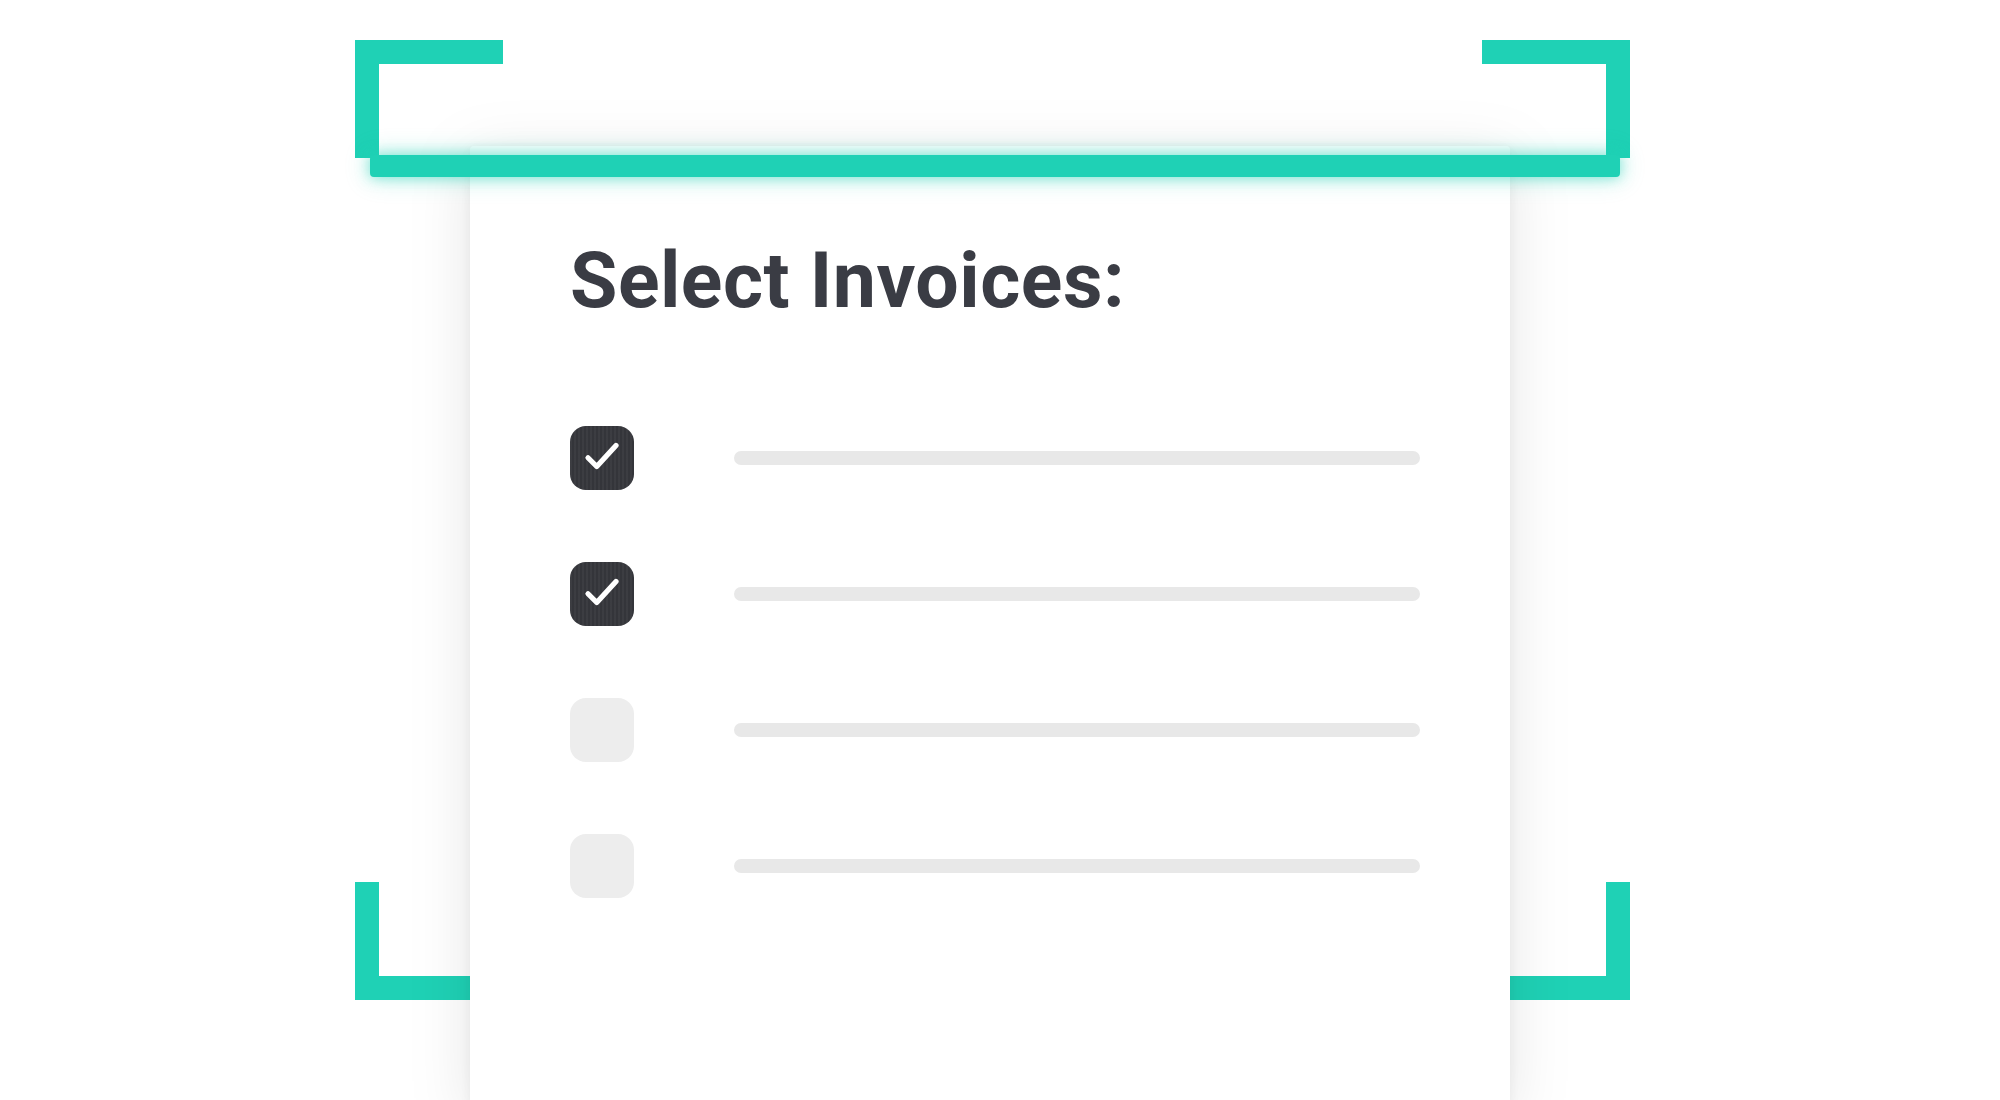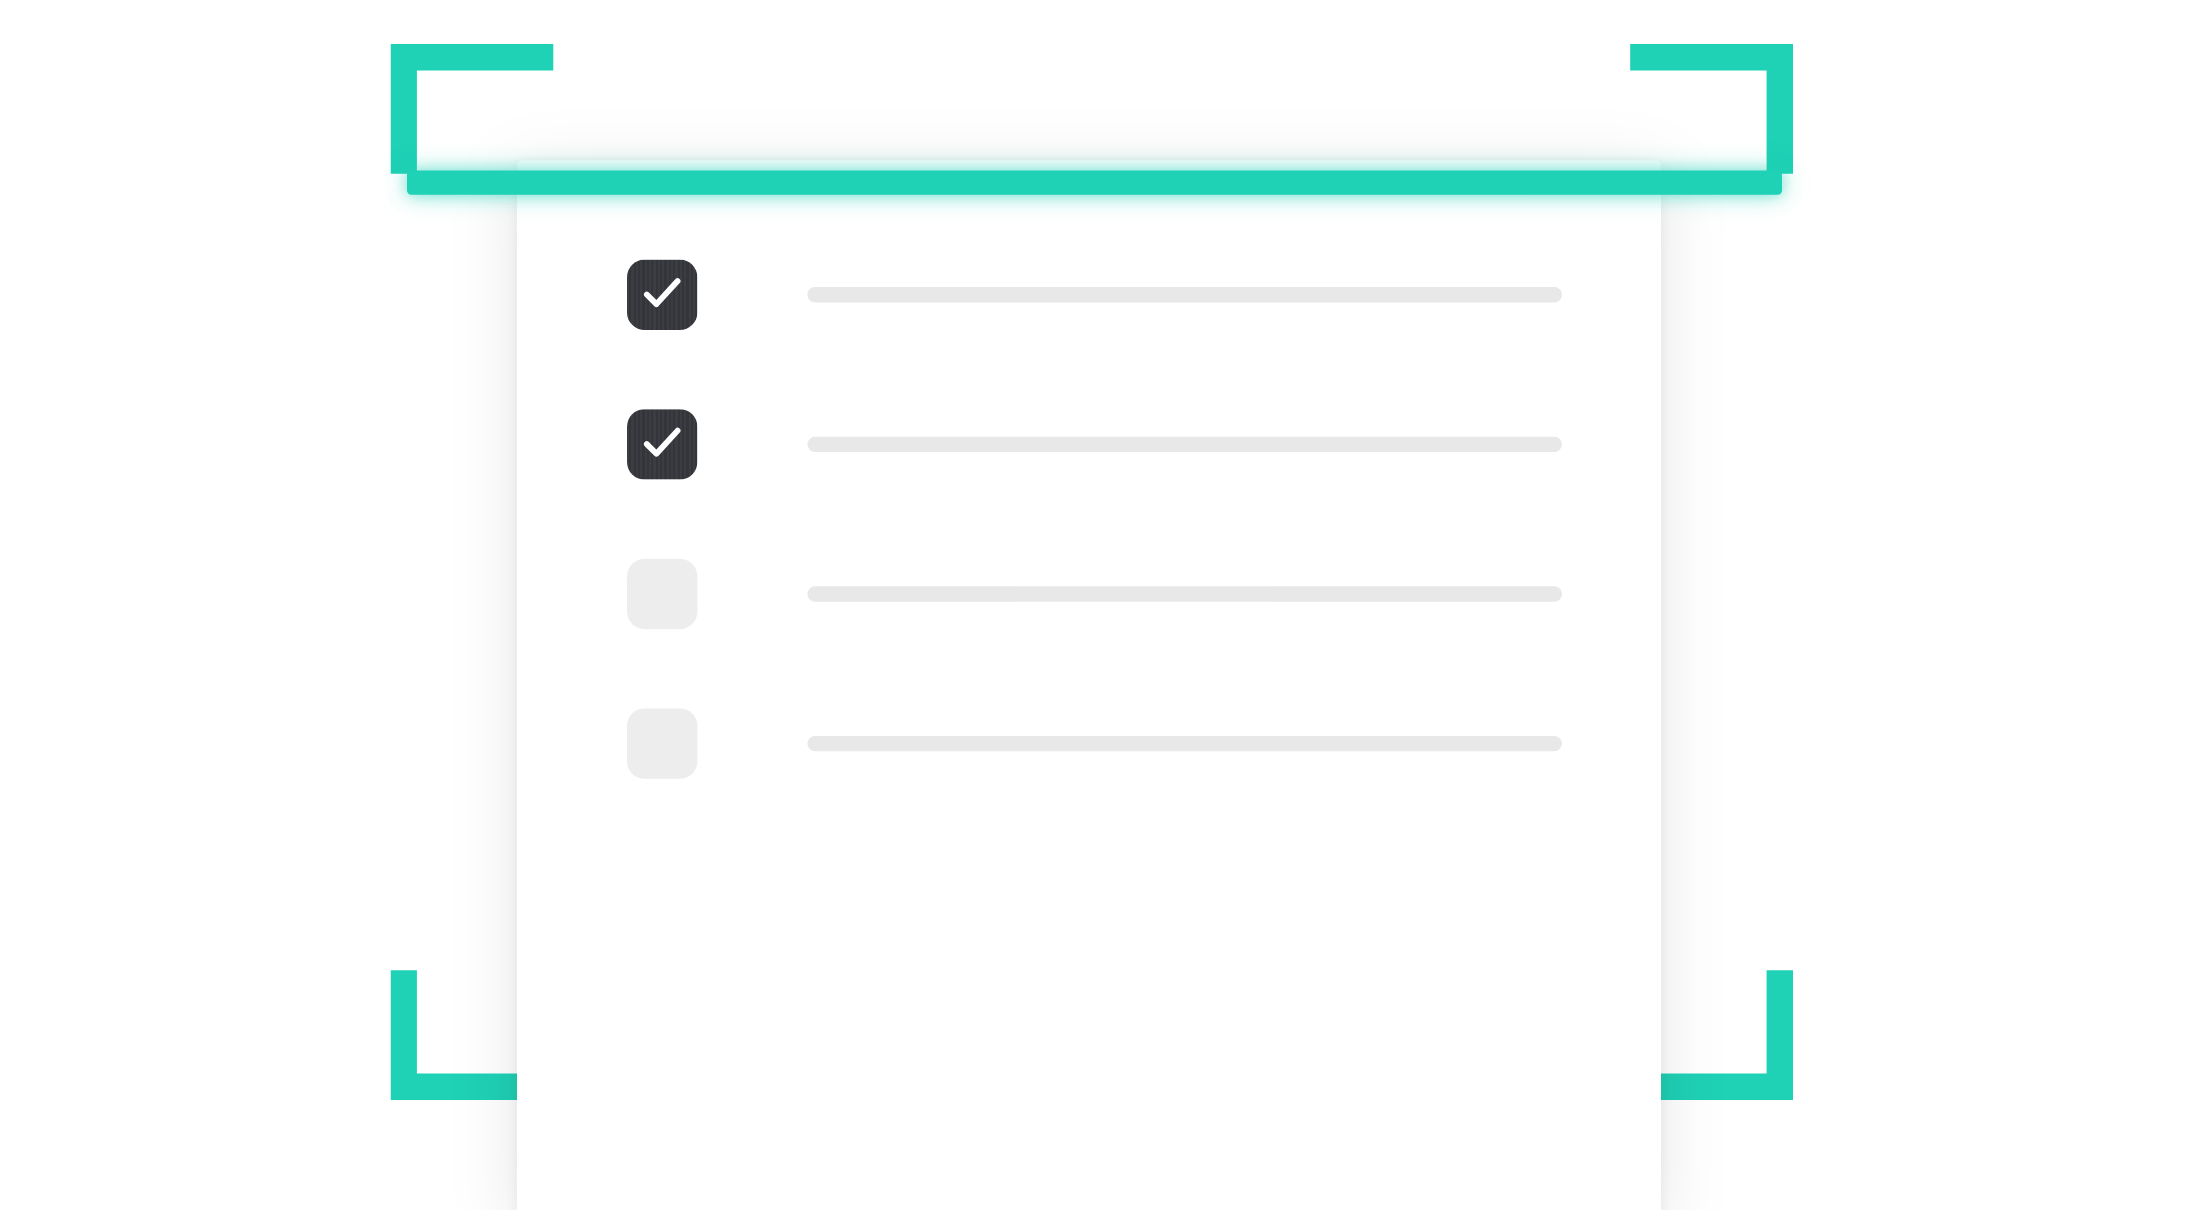--- a/index.html
+++ b/index.html
@@ -115,20 +115,21 @@
     </svg>
   </div>
   <div class="corner br">
     <svg viewBox="0 0 160 130" width="160" height="130">
       <path d="M148 12 L148 118 L12 118" fill="none" stroke="#1fd1b5" stroke-width="24" stroke-linecap="butt" stroke-linejoin="miter"></path>
     </svg>
   </div>
 
   <div class="card-wrap">
     <div class="card">
+      <div class="title">Select Invoices:</div>
 
       <div class="rows">
 
         <div class="row">
           <div class="checkbox checked">
             <span>
               <svg viewBox="0 0 24 24">
                   <path d="M4 13 L9 18 L20 6" fill="none" stroke="#ffffff" stroke-width="3" stroke-linecap="round" stroke-linejoin="round"></path>
                 </svg>
             </span>

